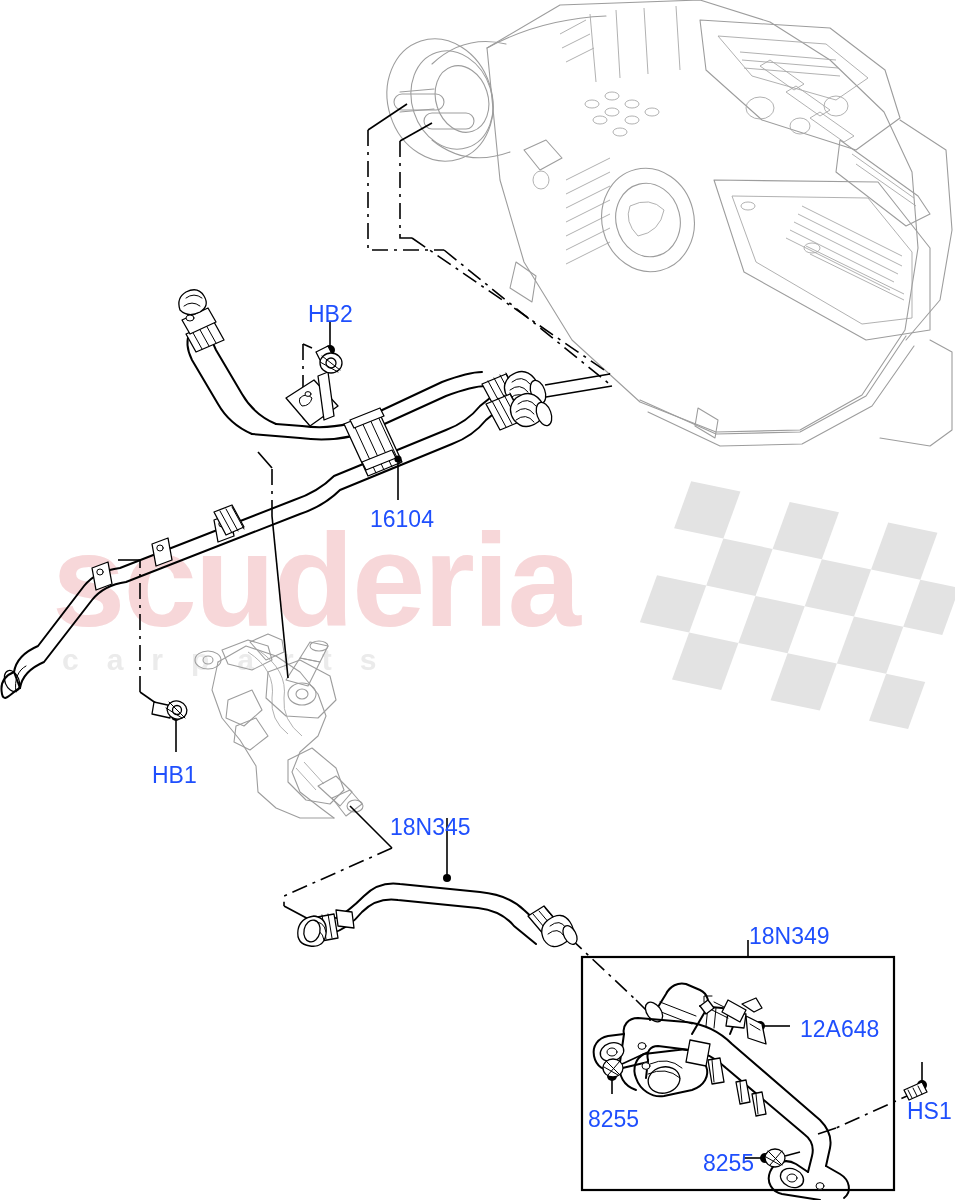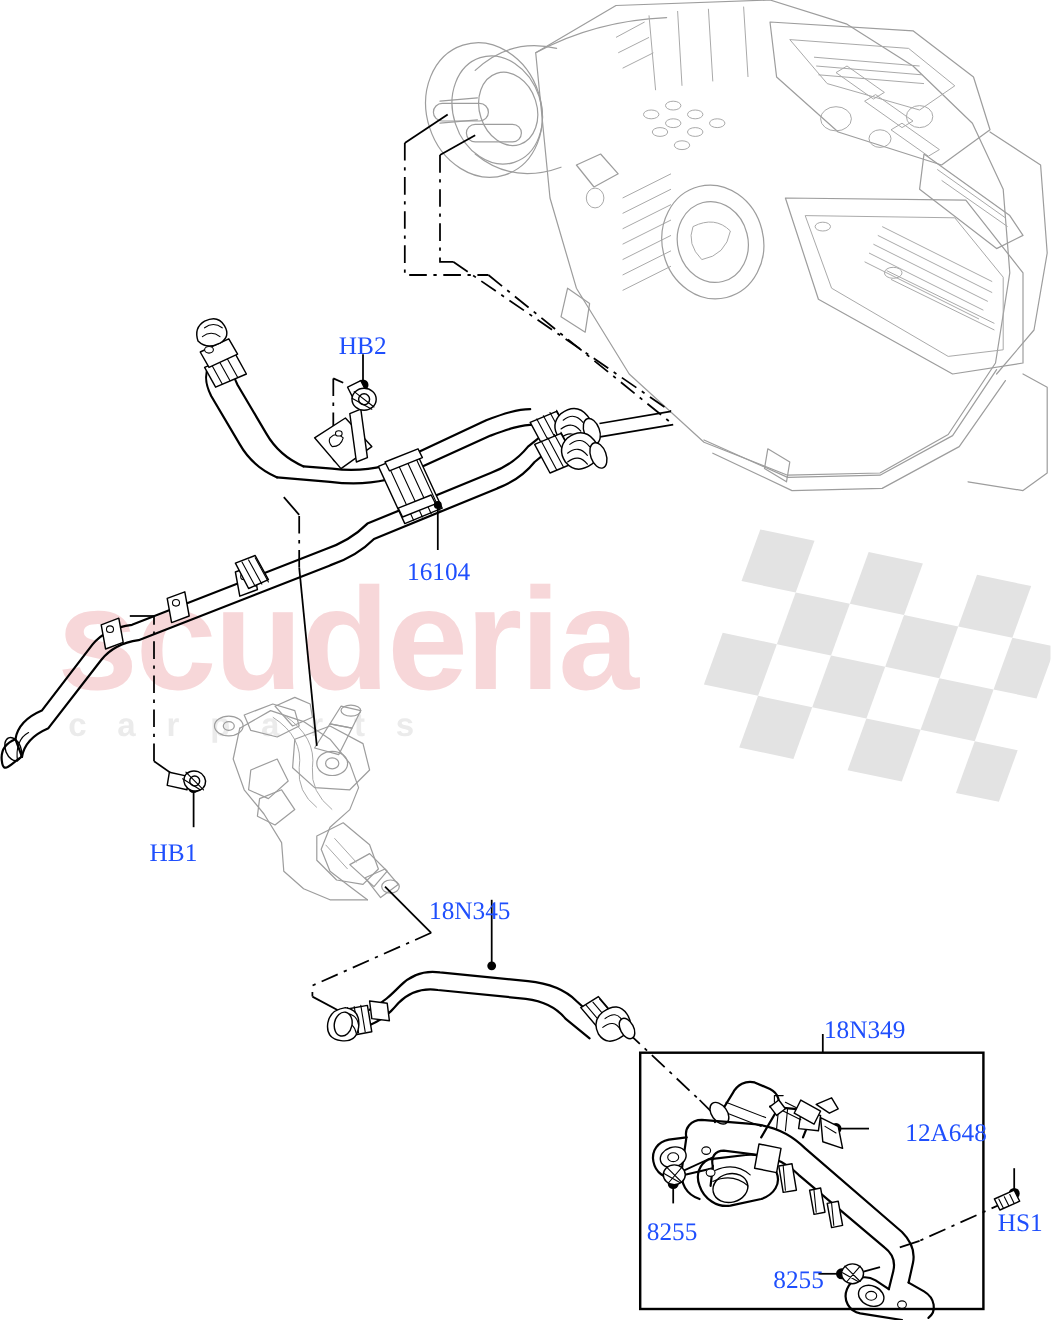--- a/index.html
+++ b/index.html
@@ -35,21 +35,20 @@
   }
 
   
   .lbl{
     position:absolute;
     color:#1f4ffd;
     font-size:23px;
     white-space:nowrap;
     user-select:none;
     line-height:1;
-    font-family:Liberation Serif, serif;
   }
 </style>
 </head>
 <body>
 
 <div id="stage">
 
   <div class="layer">
     <svg width="955" height="1200" viewBox="0 0 955 1200">
       <g transform="translate(770,600) skewX(-20) skewY(11) translate(-770,-600)" fill="#e3e3e3">
@@ -499,22 +498,22 @@
       <ellipse class="sl-thin fillw" cx="775" cy="1158" rx="10" ry="9"></ellipse>
       <path class="sl-hair" d="M768 1151 l14 14 M766 1157 l14 8 M770 1165 l12 -14"></path>
       <path class="leader" d="M785 1156 L800 1152"></path>
     </g>
 
   </svg>
 
   <div class="layer">
     <div class="lbl" style="left:308px;top:303px">HB2</div>
     <div class="lbl" style="left:370px;top:508px">16104</div>
-    <div class="lbl" style="left:136px;top:764px">HB1</div>
+    <div class="lbl" style="left:152px;top:764px">HB1</div>
     <div class="lbl" style="left:390px;top:816px">18N345</div>
     <div class="lbl" style="left:749px;top:925px">18N349</div>
-    <div class="lbl" style="left:823px;top:1018px">12A648</div>
+    <div class="lbl" style="left:800px;top:1018px">12A648</div>
     <div class="lbl" style="left:907px;top:1100px">HS1</div>
     <div class="lbl" style="left:588px;top:1108px">8255</div>
     <div class="lbl" style="left:703px;top:1152px">8255</div>
   </div>
 
 </div>
 
 </body></html>

